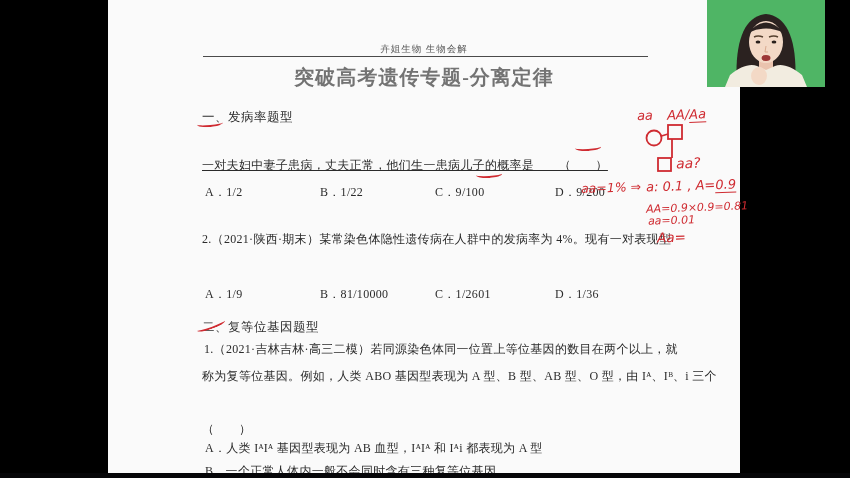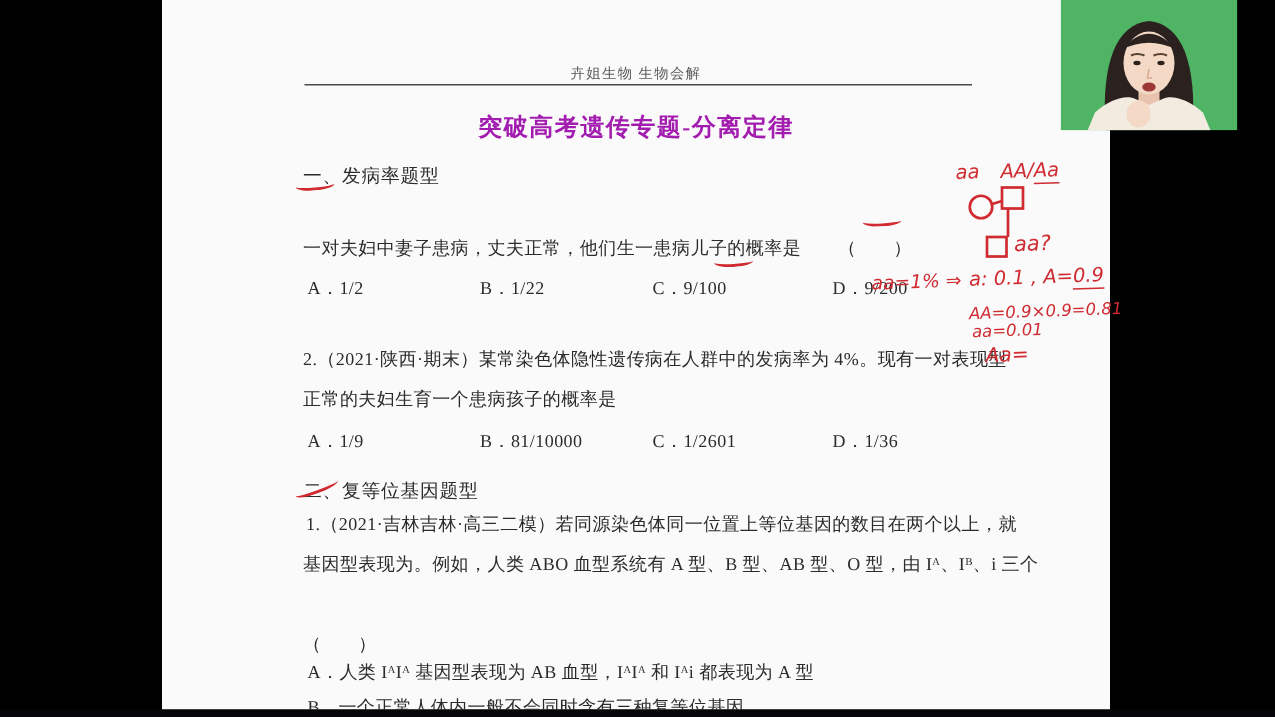--- a/index.html
+++ b/index.html
@@ -2,21 +2,21 @@
 <html><head>
 <meta charset="utf-8">
 <style>
   html,body{margin:0;padding:0;background:#000;}
   .frame{position:relative;width:850px;height:478px;background:#000;overflow:hidden;
          font-family:"Liberation Serif","DejaVu Serif",serif;}
   .slide{position:absolute;left:108px;top:0;width:632px;height:473px;background:#fafafa;overflow:hidden;}
   .abs{position:absolute;}
   .brand{top:43px;left:0;width:100%;text-align:center;font-size:9.5px;color:#5a5a5a;letter-spacing:1px;}
   .hrline{top:56px;left:95px;width:445px;border-top:1.5px solid #4a4a4a;height:0;}
-  .title{top:75px;left:0;width:100%;text-align:center;font-size:16px;font-weight:bold;color:#a21caf;letter-spacing:1px;}
+  .title{top:64px;left:0;width:100%;text-align:center;font-size:20px;font-weight:bold;color:#737373;letter-spacing:1px;}
   .bodytext{font-size:12px;color:#2b2b2b;letter-spacing:0.3px;white-space:nowrap;}
   .sechead{font-size:12.5px;color:#2b2b2b;letter-spacing:0.5px;}
   .opt{white-space:nowrap;}
   
   .anno{position:absolute;left:0;top:0;width:850px;height:478px;pointer-events:none;}
   .hw{position:absolute;color:#cf2b31;font-family:"DejaVu Sans",sans-serif;font-style:italic;
       white-space:nowrap;transform:rotate(-2deg);}
   .redline{position:absolute;border-bottom:2px solid #cf2b31;border-radius:50%;height:5px;}
   .ul-red{border-bottom:1.5px solid #cf2b31;}
   
@@ -27,36 +27,35 @@
 <body>
 
 <div class="frame">
 
   <div class="slide">
     <div class="abs brand">卉姐生物 生物会解</div>
     <div class="abs hrline"></div>
     <div class="abs title">突破高考遗传专题-分离定律</div>
 
     <div class="abs sechead" style="left:94px;top:109px;">一、发病率题型</div>
-    <div class="abs bodytext" style="left:94px;top:157px;">一对夫妇中妻子患病，丈夫正常，他们生一患病儿子的概率是　　（　　）</div>
+    <div class="abs bodytext" style="left:94px;top:157px;text-decoration:underline;">一对夫妇中妻子患病，丈夫正常，他们生一患病儿子的概率是　　（　　）</div>
     <div class="abs bodytext opt" style="left:97px;top:184px;">A．1/2</div>
     <div class="abs bodytext opt" style="left:212px;top:184px;">B．1/22</div>
     <div class="abs bodytext opt" style="left:327px;top:184px;">C．9/100</div>
     <div class="abs bodytext opt" style="left:447px;top:184px;">D．9/200</div>
 
     <div class="abs bodytext" style="left:94px;top:231px;">2.（2021·陕西·期末）某常染色体隐性遗传病在人群中的发病率为 4%。现有一对表现型</div>
-    <div class="abs bodytext" style="left:94px;top:258px;">正常的夫妇生育一个患病孩子的概率是</div>
     <div class="abs bodytext opt" style="left:97px;top:286px;">A．1/9</div>
     <div class="abs bodytext opt" style="left:212px;top:286px;">B．81/10000</div>
     <div class="abs bodytext opt" style="left:327px;top:286px;">C．1/2601</div>
     <div class="abs bodytext opt" style="left:447px;top:286px;">D．1/36</div>
 
     <div class="abs sechead" style="left:94px;top:319px;">二、复等位基因题型</div>
     <div class="abs bodytext" style="left:96px;top:341px;">1.（2021·吉林吉林·高三二模）若同源染色体同一位置上等位基因的数目在两个以上，就</div>
-    <div class="abs bodytext" style="left:94px;top:368px;">基因型表现为。例如，人类 ABO 血型系统有 A 型、B 型、AB 型、O 型，由 Iᴬ、Iᴮ、i 三个</div>
+    <div class="abs bodytext" style="left:94px;top:368px;">称为复等位基因。例如，人类 ABO 基因型表现为 A 型、B 型、AB 型、O 型，由 Iᴬ、Iᴮ、i 三个</div>
     <div class="abs bodytext" style="left:94px;top:421px;">（　　）</div>
     <div class="abs bodytext" style="left:97px;top:440px;">A．人类 IᴬIᴬ 基因型表现为 AB 血型，IᴬIᴬ 和 Iᴬi 都表现为 A 型</div>
     <div class="abs bodytext" style="left:97px;top:463px;">B．一个正常人体内一般不会同时含有三种复等位基因</div>
   </div>
 
   <div class="anno">
 
     <div class="redline" style="left:197px;top:120px;width:26px;transform:rotate(-5deg);"></div>
     <div class="redline" style="left:196px;top:322px;width:30px;transform:rotate(-20deg);"></div>
     <div class="redline" style="left:575px;top:144px;width:26px;transform:rotate(-3deg);"></div>

